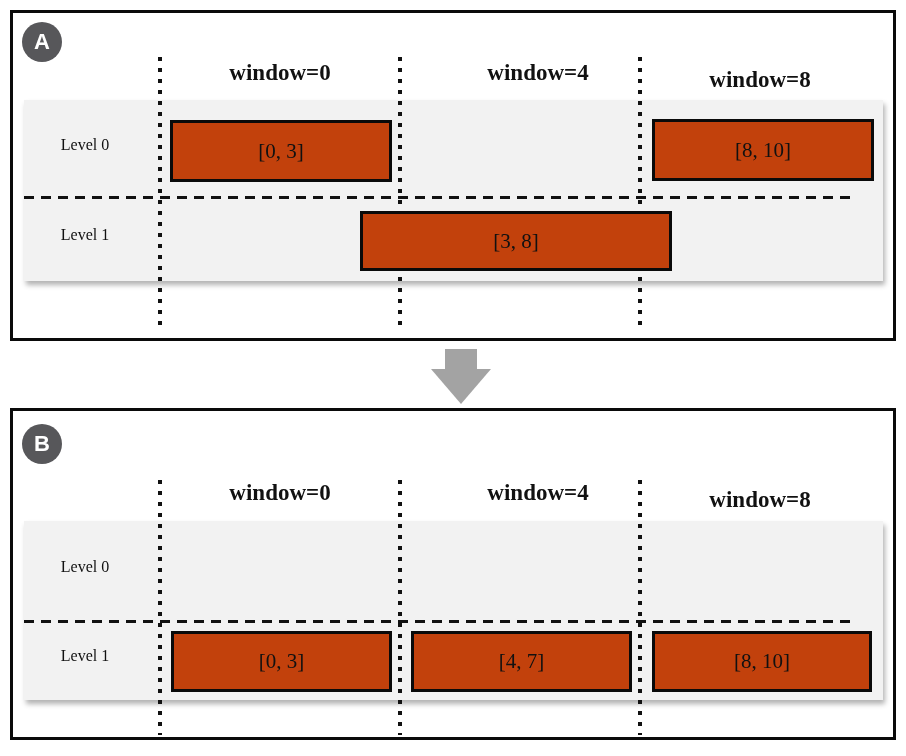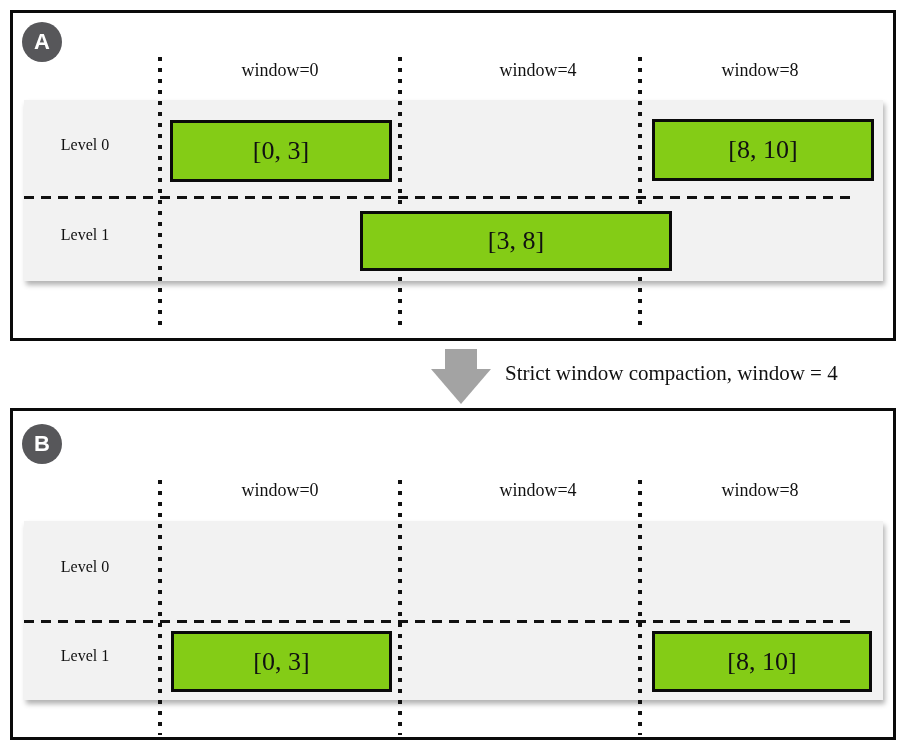--- a/index.html
+++ b/index.html
@@ -7,41 +7,41 @@
   .canvas { position:relative; width:906px; height:756px; background:#fff;
             font-family:"Liberation Serif","DejaVu Serif",serif; color:#111; overflow:hidden; }
   .panel { position:absolute; left:10px; width:886px; background:#fff; border:3px solid #0a0a0a; }
   #panel-a { top:10px;  height:331px; }
   #panel-b { top:408px; height:332px; }
   .badge { position:absolute; left:9px; width:40px; height:40px; border-radius:50%;
            background:#57575a; color:#fff; font-family:"Liberation Sans","DejaVu Sans",sans-serif;
            font-weight:bold; font-size:22px; display:flex; align-items:center; justify-content:center; }
   #panel-a .badge { top:9px; }
   #panel-b .badge { top:13px; }
-  .col-header { position:absolute; width:240px; text-align:center; font-size:18px; white-space:nowrap; }
+  .col-header { position:absolute; width:240px; text-align:center; font-size:23px; white-space:nowrap;font-weight:bold; }
   #panel-a .col-header { top:47px; }
   #panel-b .col-header { top:69px; }
-  .col-0 { left:147px; } .col-1 { left:405px; } .col-2 { left:627px; }
+  .col-0 { left:147px; } .col-1 { left:405px; } .col-2 { left:627px;margin-top:7px; }
   .vdots { position:absolute; width:4px; z-index:1;
            background-image:repeating-linear-gradient(to bottom,#111 0px,#111 4px,transparent 4px,transparent 11px); }
   #panel-a .vdots { top:44px; height:268px; }
   #panel-b .vdots { top:69px; height:255px; }
   .vd-0 { left:145px; } .vd-1 { left:385px; } .vd-2 { left:625px; }
   .band { position:absolute; left:11px; width:859px; background:#f2f2f2;
           box-shadow:2px 4px 5px rgba(0,0,0,0.30); }
   #panel-a .band { top:87px; height:181px; }
   #panel-b .band { top:110px; height:179px; }
   .hdash { position:absolute; left:11px; width:827px; height:3px; z-index:2;
            background-image:repeating-linear-gradient(to right,#111 0px,#111 10px,transparent 10px,transparent 17px); }
   #panel-a .hdash { top:183px; }
   #panel-b .hdash { top:209px; }
   .level-label { position:absolute; left:12px; width:120px; text-align:center; font-size:16px; z-index:2; }
   #panel-a .lvl-0 { top:123px; } #panel-a .lvl-1 { top:213px; }
   #panel-b .lvl-0 { top:147px; } #panel-b .lvl-1 { top:236px; }
-  .sstable { position:absolute; background:#84cc16; border:3px solid #0a0a0a; font-size:26px;
+  .sstable { position:absolute; background:#c2410c; border:3px solid #0a0a0a; font-size:21px;
              display:flex; align-items:center; justify-content:center; z-index:3; }
   #box-a-l0-0 { left:157px; top:107px; width:222px; height:62px; }
   #box-a-l0-1 { left:639px; top:106px; width:222px; height:62px; }
   #box-a-l1-0 { left:347px; top:198px; width:312px; height:60px; }
   #box-b-l1-0 { left:158px; top:220px; width:221px; height:61px; }
   #box-b-l1-1 { left:398px; top:220px; width:221px; height:61px; }
   #box-b-l1-2 { left:639px; top:220px; width:220px; height:61px; }
   .arrow-shaft { position:absolute; left:445px; top:349px; width:32px; height:21px; background:#a3a3a3; }
   .arrow-head  { position:absolute; left:431px; top:369px; width:0; height:0;
                  border-left:30px solid transparent; border-right:30px solid transparent;
@@ -71,37 +71,37 @@
     <div class="level-label lvl-0">Level 0</div>
     <div class="level-label lvl-1">Level 1</div>
 
     <div class="sstable" id="box-a-l0-0">[0, 3]</div>
     <div class="sstable" id="box-a-l0-1">[8, 10]</div>
     <div class="sstable" id="box-a-l1-0">[3, 8]</div>
   </div>
 
   <div class="arrow-shaft"></div>
   <div class="arrow-head"></div>
-  <div class="transition-label">Strict window compaction, window = 4</div>
 
   <div class="panel" id="panel-b">
     <div class="badge">B</div>
 
     <div class="col-header col-0">window=0</div>
     <div class="col-header col-1">window=4</div>
     <div class="col-header col-2">window=8</div>
 
     <div class="band"></div>
 
     <div class="vdots vd-0"></div>
     <div class="vdots vd-1"></div>
     <div class="vdots vd-2"></div>
 
     <div class="hdash"></div>
 
     <div class="level-label lvl-0">Level 0</div>
     <div class="level-label lvl-1">Level 1</div>
 
     <div class="sstable" id="box-b-l1-0">[0, 3]</div>
+    <div class="sstable" id="box-b-l1-1">[4, 7]</div>
     <div class="sstable" id="box-b-l1-2">[8, 10]</div>
   </div>
 
 </div>
 
 </body></html>

